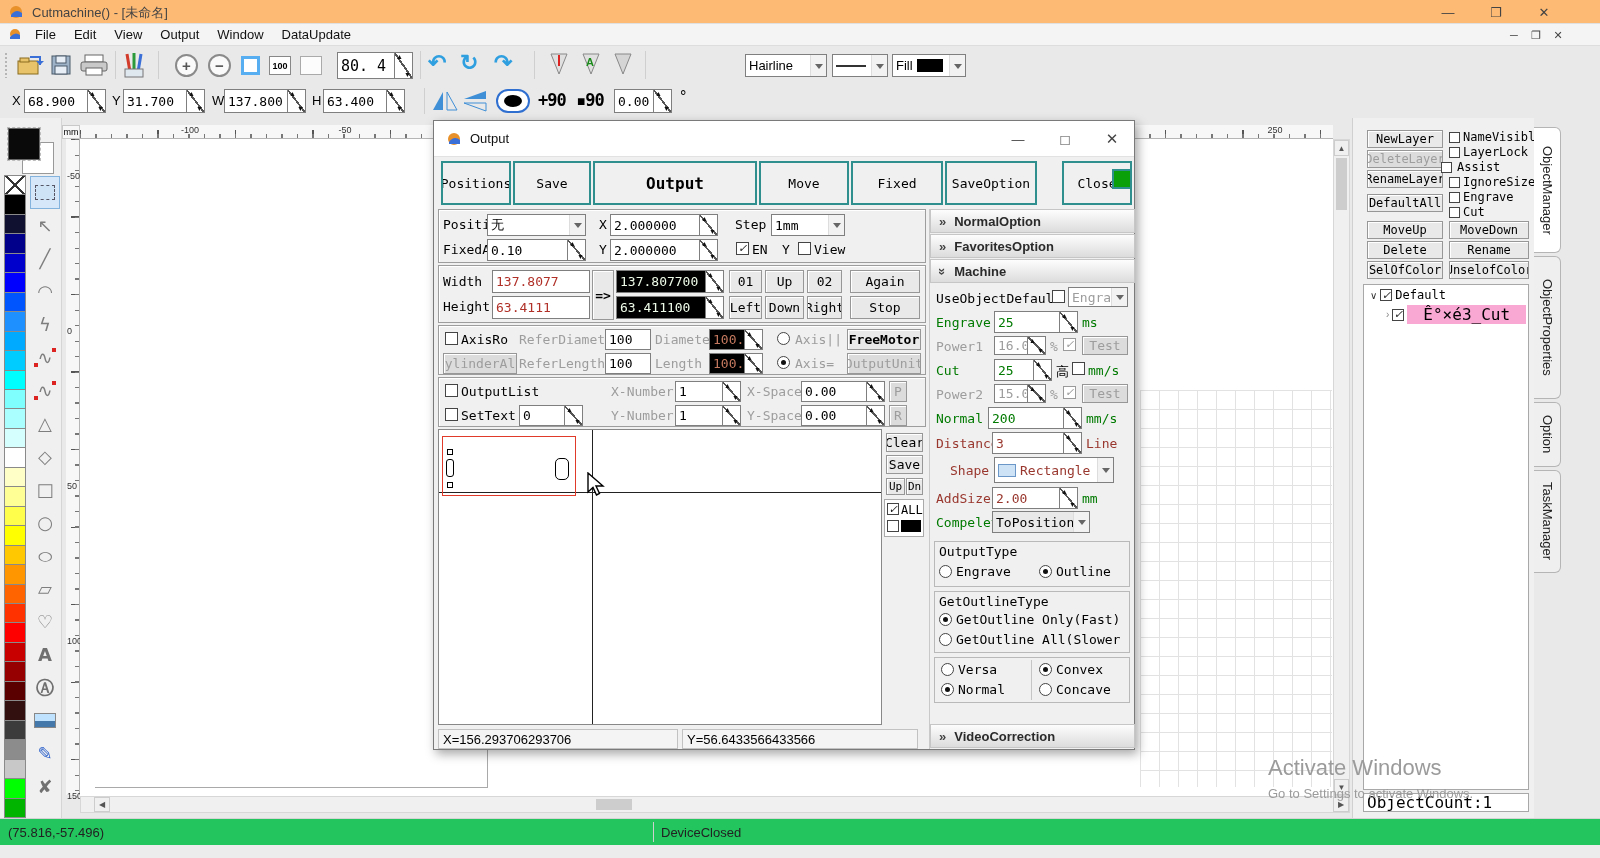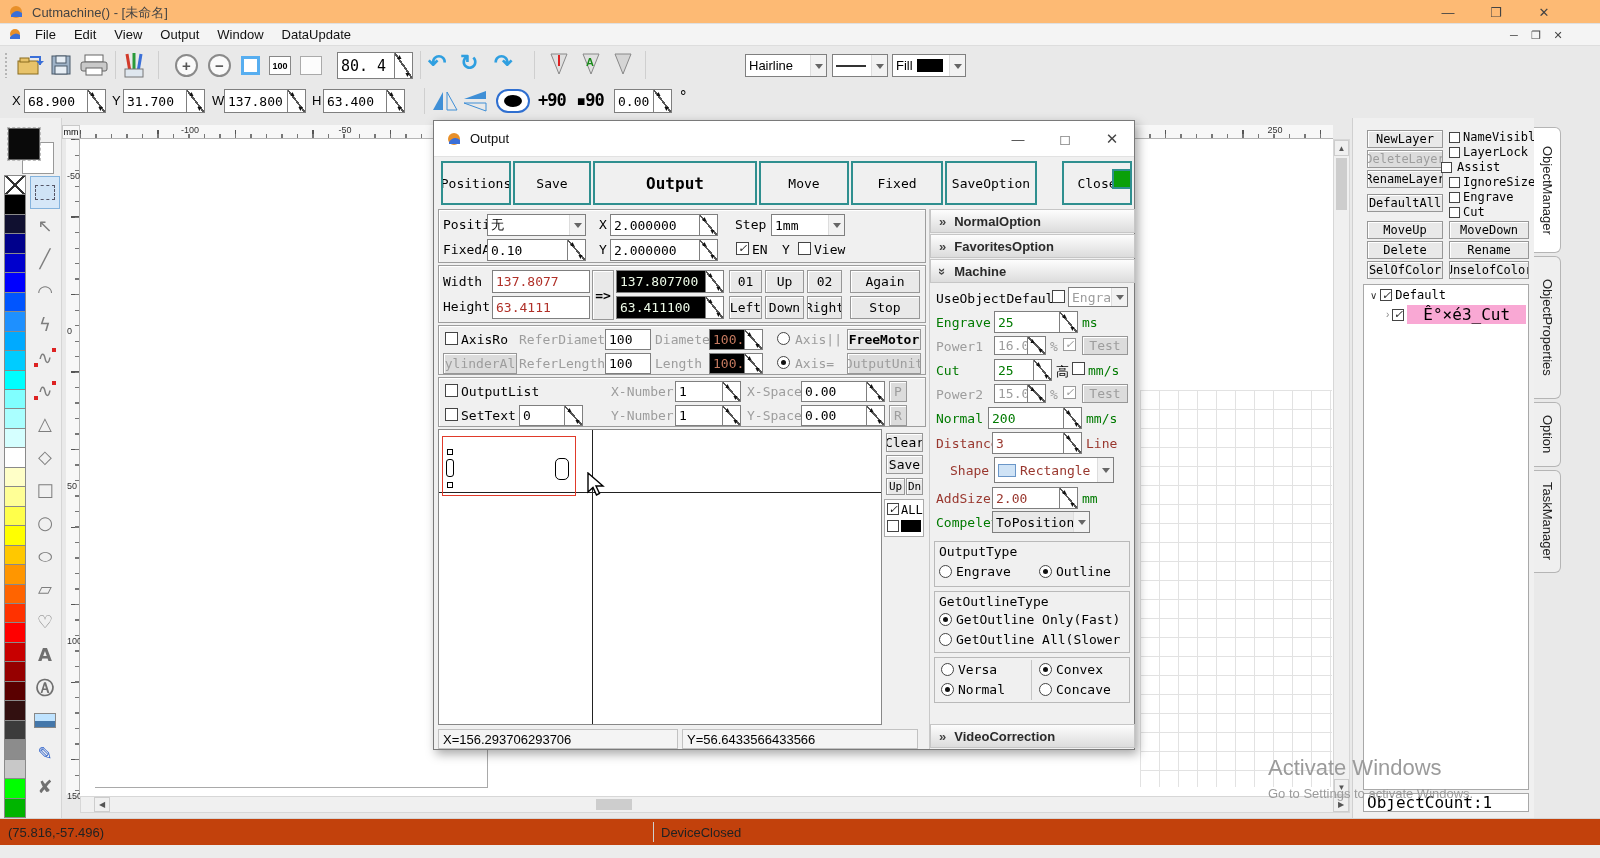--- a/index.html
+++ b/index.html
@@ -776,21 +776,21 @@
   <div class="vtab" style="top:352px;height:103px">
       <span>TaskManager</span>
     </div>
 </div>
 
 <div class="abs" style="left:1268px;top:755px;z-index:40;pointer-events:none;color:#9b9b9b">
   <div style="font:22px 'Liberation Sans',sans-serif">Activate Windows</div>
   <div style="font:13px 'Liberation Sans',sans-serif;margin-top:5px">Go to Settings to activate Windows.</div>
 </div>
 
-<div class="abs" style="left:0;top:818px;width:1600px;height:27px;background:#c2410c;border-top:1px solid #d4d4d4">
+<div class="abs" style="left:0;top:818px;width:1600px;height:27px;background:#22c55e;border-top:1px solid #d4d4d4">
   <span class="abs slab" style="left:8px;top:6px;color:#222">(75.816,-57.496)</span>
   <i class="abs sep" style="left:653px;top:3px;height:20px"></i>
   <span class="abs slab" style="left:661px;top:6px;color:#222">DeviceClosed</span>
 </div>
 <div class="abs" style="left:0;top:845px;width:1600px;height:13px;background:#ececec"></div>
 
 <svg class="abs" style="left:586px;top:472px;z-index:50" width="22" height="26" viewBox="0 0 22 26">
     <polygon points="2,1 2,20 7,15.5 10.5,23 13.5,21.5 10,14 17,14" fill="#fff" stroke="#000" stroke-width="1.4"></polygon>
   </svg>
 

